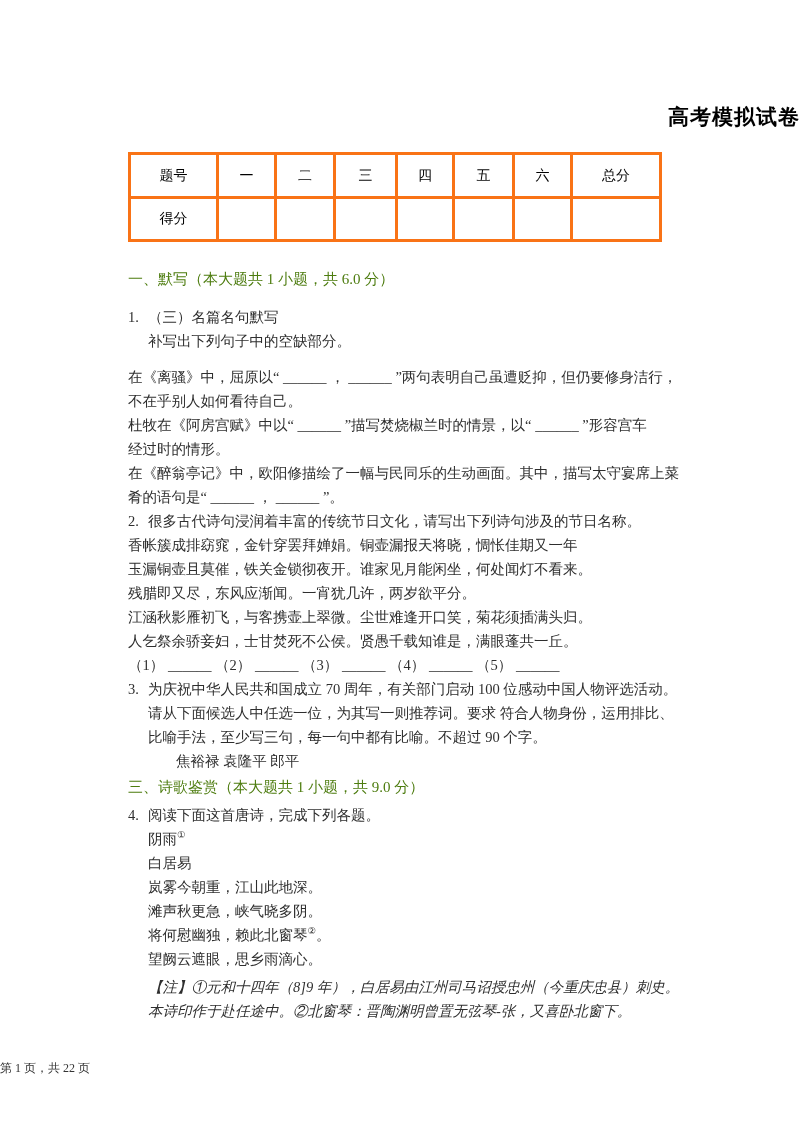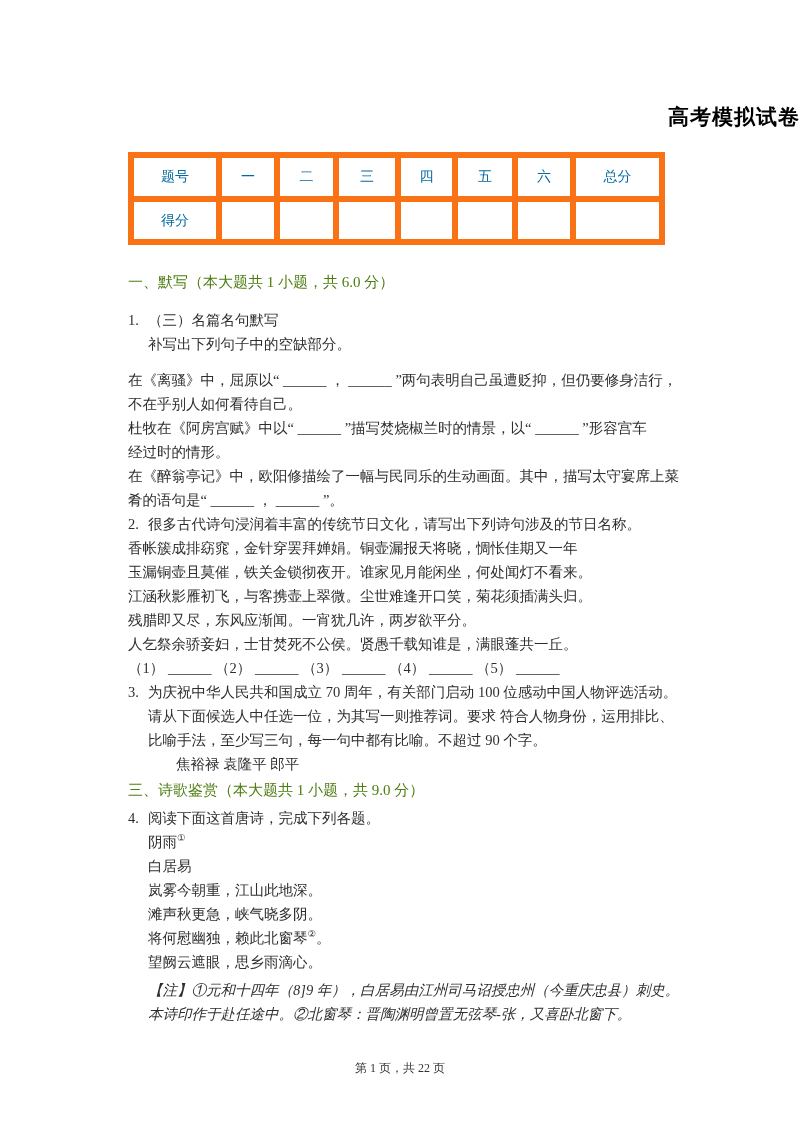--- a/index.html
+++ b/index.html
@@ -25,25 +25,25 @@
     width: 544px;
   }
   table.score {
     border-collapse: collapse;
     margin-top: 22px;
     table-layout: fixed;
     width: 531px;
     border: 2px solid #4a4a4a;
   }
   table.score td {
-    border: 6px solid #f97316;
+    border: 3px solid #f97316;
     text-align: center;
     vertical-align: middle;
     font-size: 14px;
-    color: #0369a1;
+    color: #000000;
   }
   tr.header-row td { height: 44px; }
   tr.score-row td { height: 43px; }
   .sec-heading {
     font-size: 15px;
     line-height: 24px;
     font-weight: 400;
     color: #4d7c0f;
     white-space: pre;
   }
@@ -63,21 +63,21 @@
   #sec1 { margin-top: 25px; }
   #q1 { margin-top: 14px; }
   #q1-para { margin-top: 12px; }
   #sec3 { margin-top: 2px; }
   #q4 { margin-top: 4px; }
   #q4-note { margin-top: 4px; font-style: italic; }
   .footer {
     position: absolute;
     left: 0; top: 1056px;
     width: 800px;
-    text-align: center;
+    text-align: left;
     font-size: 12px;
     line-height: 24px;
     color: #333;
   }
 </style>
 </head>
 <body>
 
 <div class="title">高考模拟试卷</div>
 
@@ -136,22 +136,22 @@
   </div>
 
 
   <div id="q2" class="q">
     <span class="qnum">2.</span>
     <div class="line">很多古代诗句浸润着丰富的传统节日文化，请写出下列诗句涉及的节日名称。</div>
   </div>
   <div id="q2-poems">
     <div class="line">香帐簇成排窈窕，金针穿罢拜婵娟。铜壶漏报天将晓，惆怅佳期又一年</div>
     <div class="line">玉漏铜壶且莫催，铁关金锁彻夜开。谁家见月能闲坐，何处闻灯不看来。</div>
+    <div class="line">残腊即又尽，东风应渐闻。一宵犹几许，两岁欲平分。</div>
     <div class="line">江涵秋影雁初飞，与客携壶上翠微。尘世难逢开口笑，菊花须插满头归。</div>
-    <div class="line">残腊即又尽，东风应渐闻。一宵犹几许，两岁欲平分。</div>
     <div class="line">人乞祭余骄妾妇，士甘焚死不公侯。贤愚千载知谁是，满眼蓬共一丘。</div>
     <div class="line">（1） ______ （2） ______ （3） ______ （4） ______ （5） ______</div>
   </div>
 
   <div id="q3" class="q">
     <span class="qnum">3.</span>
     <div class="line">为庆祝中华人民共和国成立 70 周年，有关部门启动 100 位感动中国人物评选活动。</div>
     <div class="line">请从下面候选人中任选一位，为其写一则推荐词。要求 符合人物身份，运用排比、</div>
     <div class="line">比喻手法，至少写三句，每一句中都有比喻。不超过 90 个字。</div>
     <div class="line indent-more">焦裕禄 袁隆平 郎平</div>

